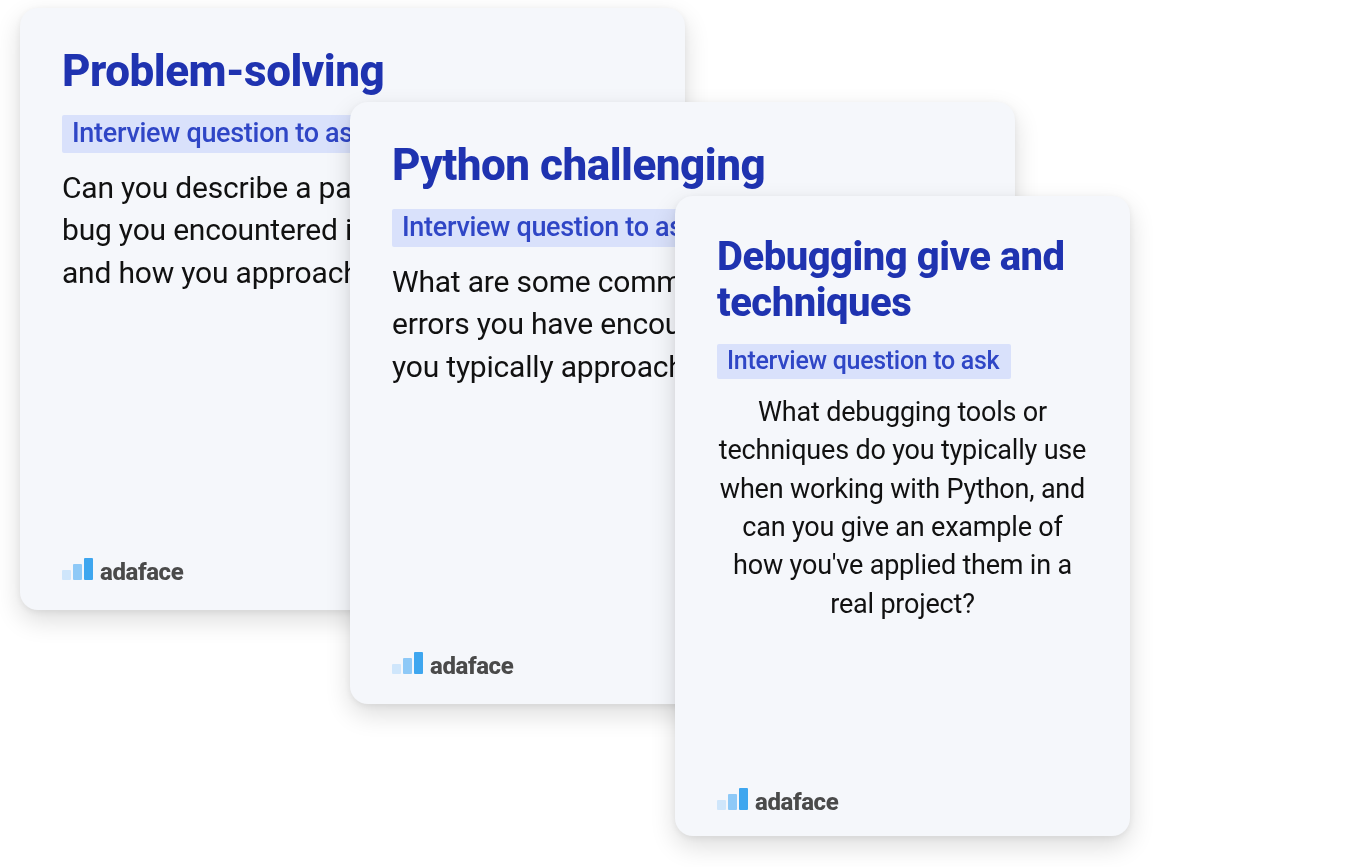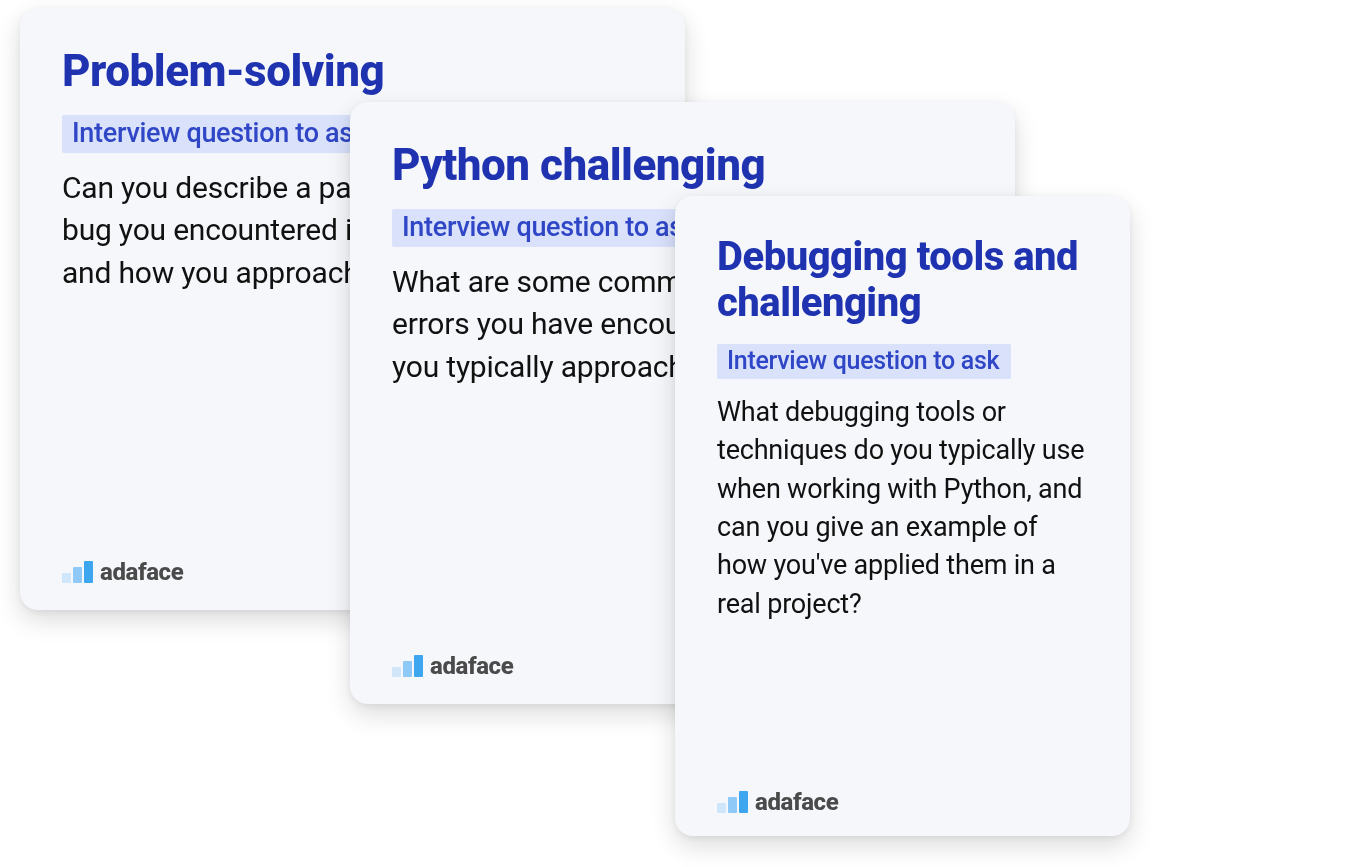--- a/index.html
+++ b/index.html
@@ -50,28 +50,28 @@
     }
     .card-3 .badge { font-size: 25px; }
 
     .body-text {
       font-size: 30px;
       color: #111111;
       line-height: 1.42;
       font-weight: 400;
       letter-spacing: -0.2px;
     }
-    .card-3 .body-text { font-size: 27px; }
+    .card-3 .body-text { font-size: 27px; text-align: center; }
 
     .brand {
       position: absolute;
       left: 42px;
       bottom: 24px;
       display: flex;
-      align-items: center;
+      align-items: flex-start;
       gap: 7px;
     }
     .brand-icon { display: inline-flex; align-items: flex-end; gap: 2px; height: 22px; }
     .brand-icon .bar { display:inline-block; width: 9px; border-radius: 1px; }
     .brand-icon .bar.b1 { height: 10px; background: #cfe6fb; }
     .brand-icon .bar.b2 { height: 16px; background: #8ec9f7; }
     .brand-icon .bar.b3 { height: 22px; background: #3ea6ef; }
     .brand-text {
       font-size: 24px;
       font-weight: 800;
@@ -107,21 +107,21 @@
       <span class="brand-icon">
         <span class="bar b1"></span>
           <span class="bar b2"></span>
           <span class="bar b3"></span>
       </span>
       <span class="brand-text">adaface</span>
     </div>
   </div>
 
   <div class="card card-3">
-    <div class="card-title">Debugging tools and challenging</div>
+    <div class="card-title">Debugging give and techniques</div>
     <div class="badge">Interview question to ask</div>
     <div class="body-text">What debugging tools or techniques do you typically use when working with Python, and can you give an example of how you've applied them in a real project?</div>
     <div class="brand">
       <span class="brand-icon">
         <span class="bar b1"></span>
           <span class="bar b2"></span>
           <span class="bar b3"></span>
       </span>
       <span class="brand-text">adaface</span>
     </div>

